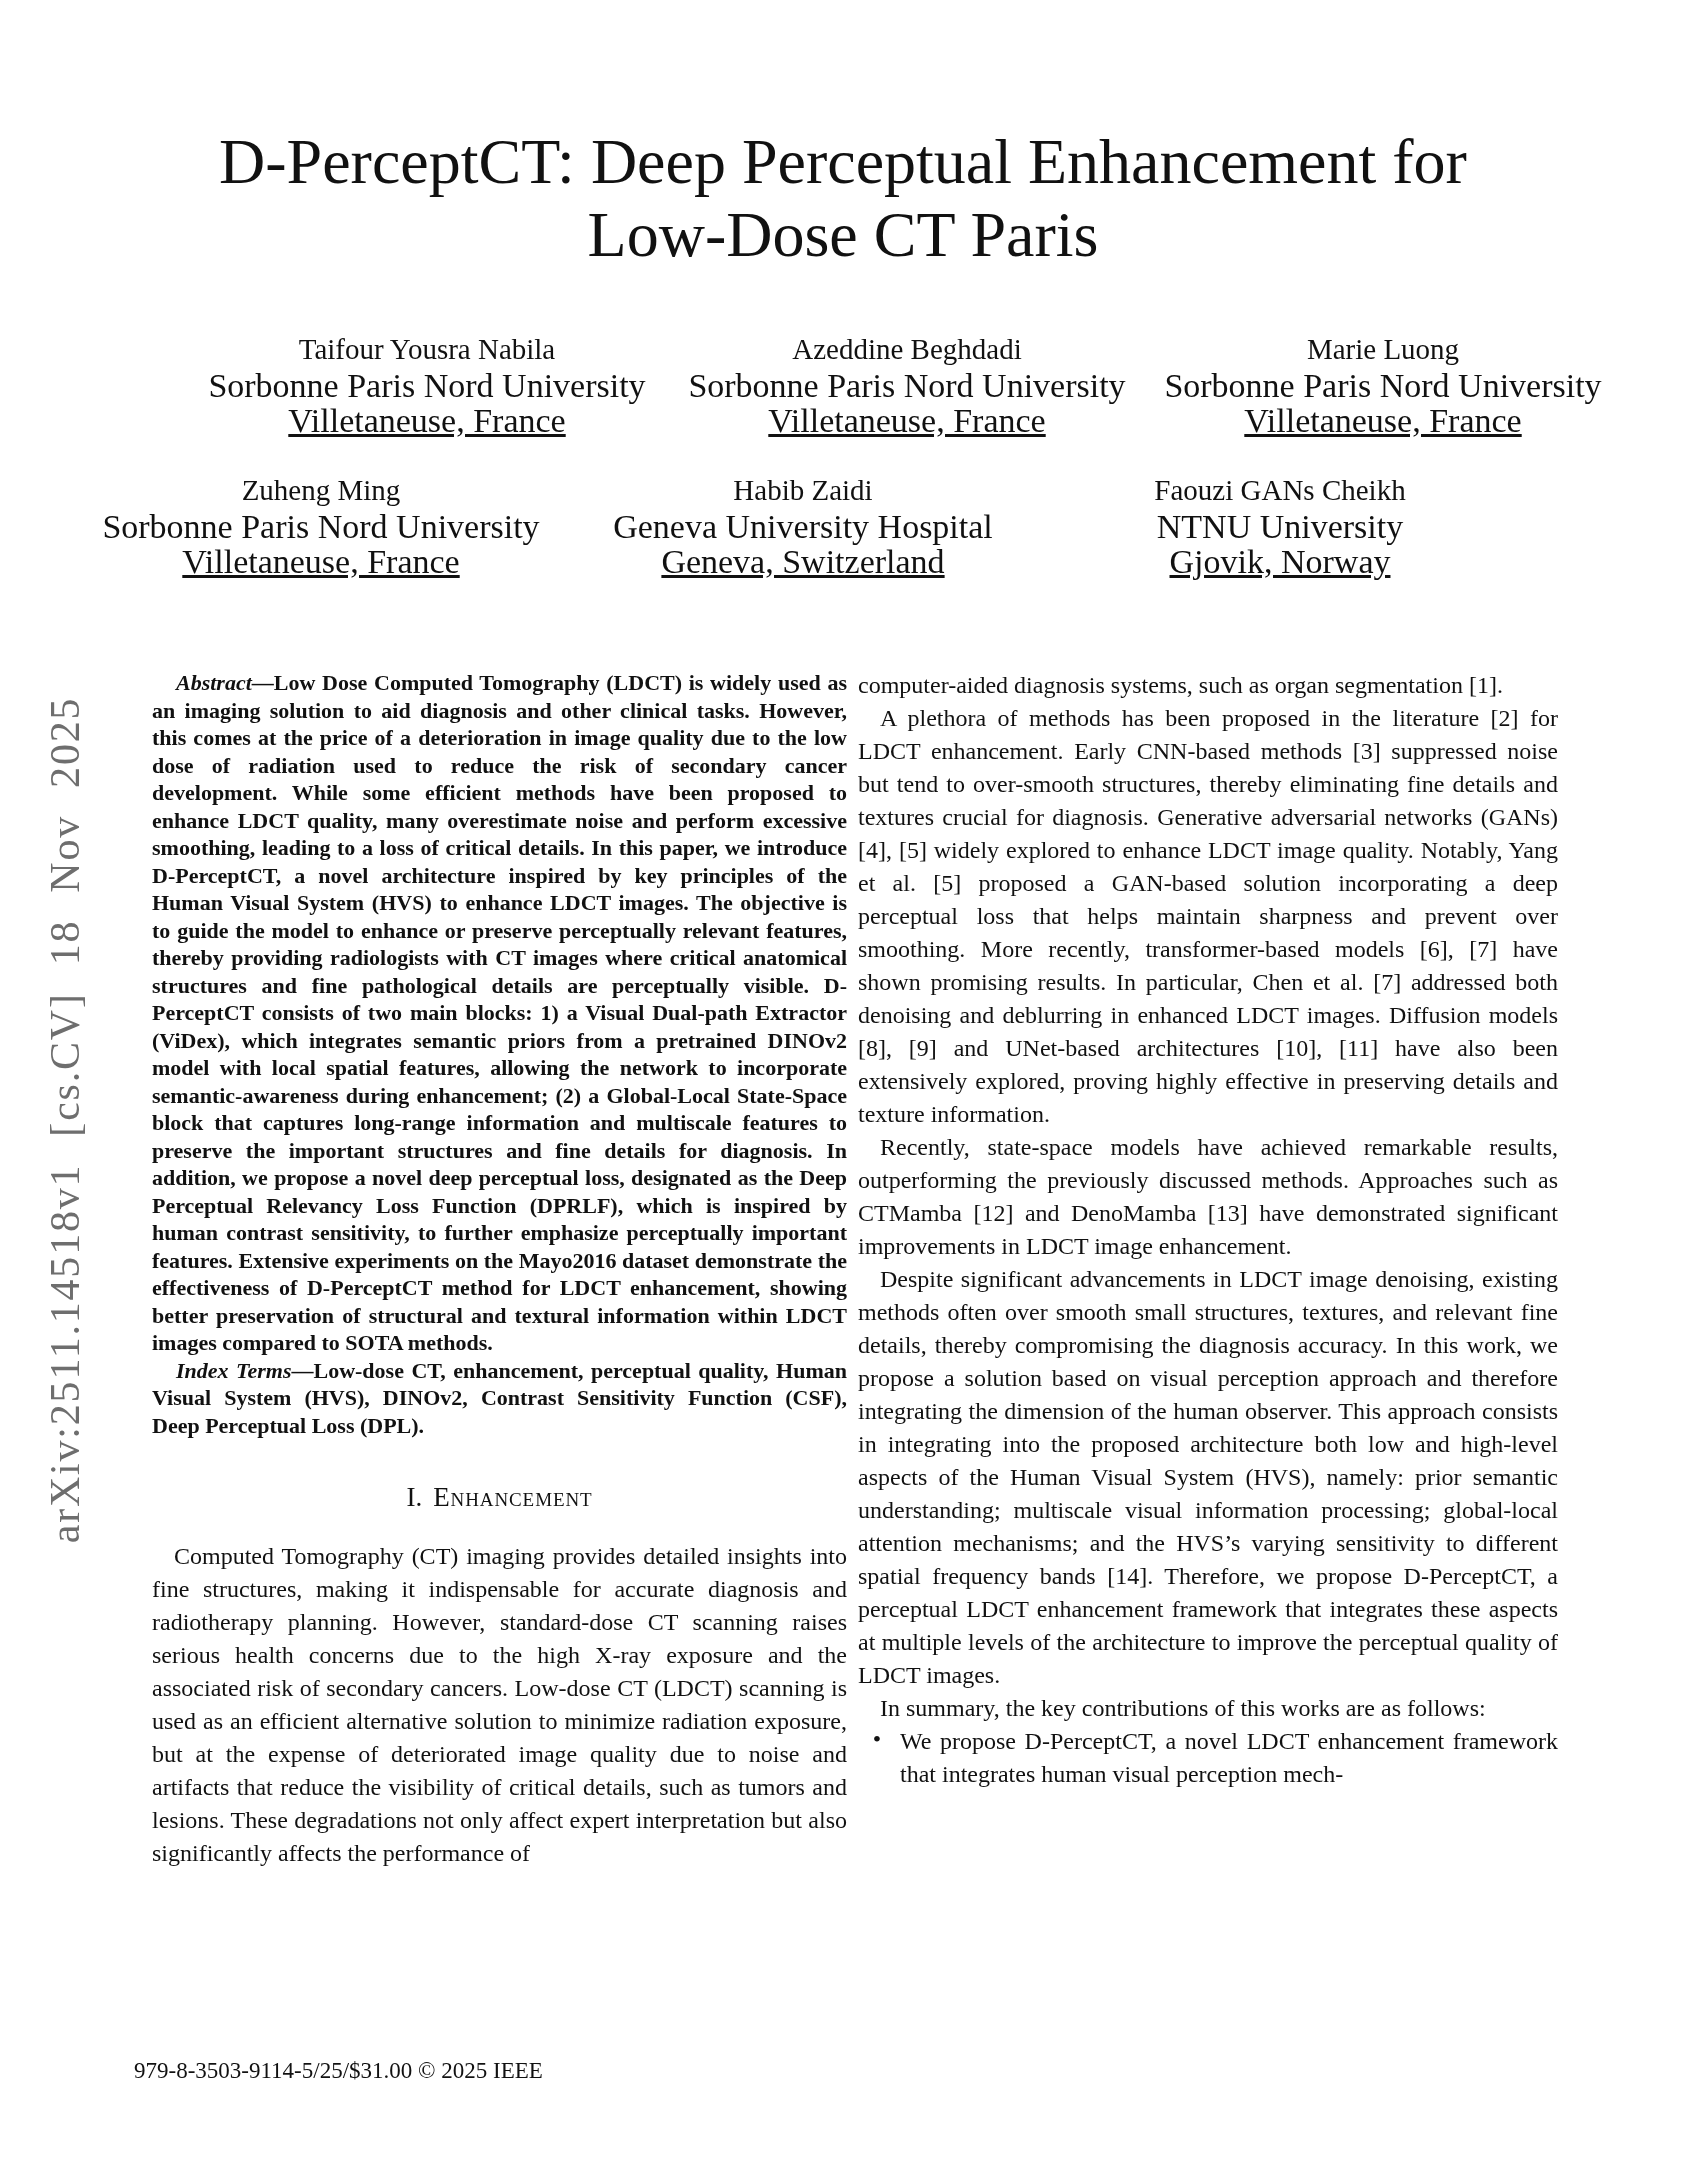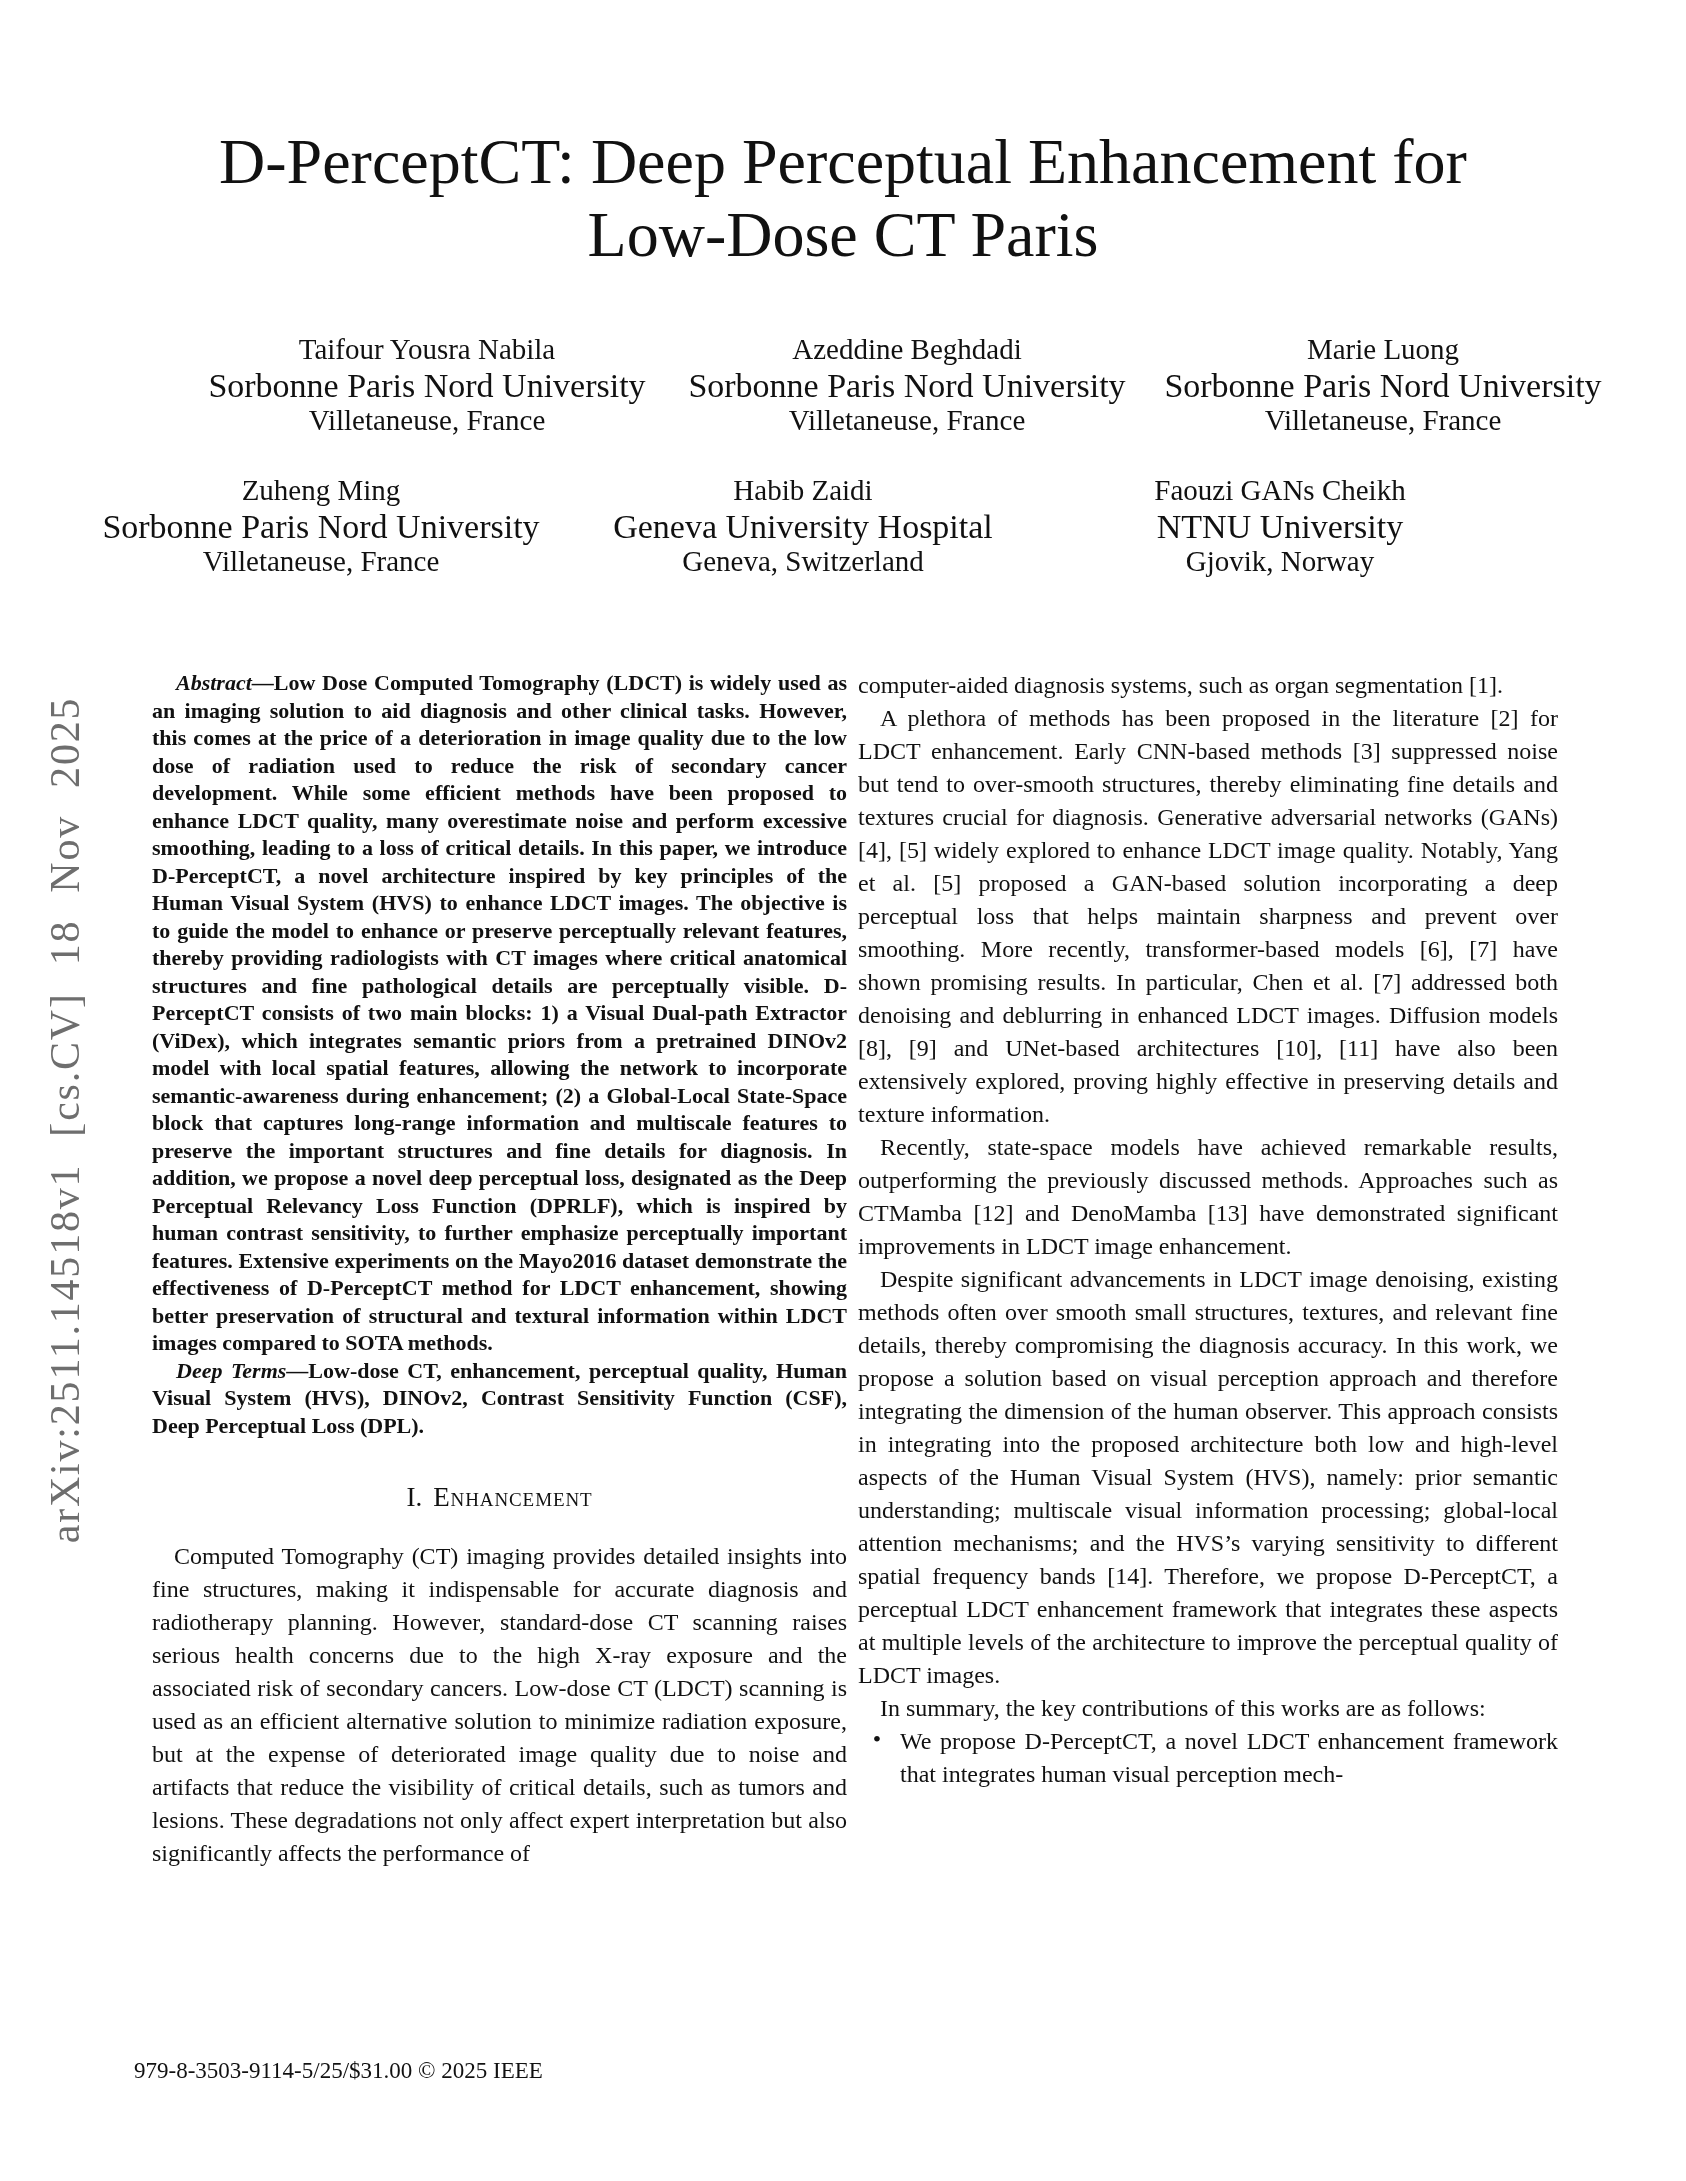--- a/index.html
+++ b/index.html
@@ -22,21 +22,21 @@
   
   .paper-title {
     position:absolute; top:125px; left:0; width:100%;
     text-align:center; font-size:64px; line-height:73px; font-weight:400;
   }
 
   
   .author-block { position:absolute; transform:translateX(-50%); text-align:center; white-space:nowrap; }
   .author-name  { font-size:29px; line-height:37px; }
   .author-affil { font-size:34px; line-height:35px; }
-  .author-loc   { font-size:29px; line-height:35px; }
+  .author-loc   { font-size:34px; line-height:35px;text-decoration:underline; }
 
   
   .col { position:absolute; top:669px; text-align:justify; }
   .col-left  { left:152px; width:695px; }
   .col-right { left:858px; width:700px; }
 
   .abstract-par, .index-par {
     font-size:22px; line-height:27.5px; font-weight:bold; text-indent:24px;
   }
   .lead-italic { font-style:italic; }
@@ -96,21 +96,21 @@
     <div class="author-loc">Geneva, Switzerland</div>
   </div>
   <div class="author-block" style="top:472px; left:1280px;">
     <div class="author-name">Faouzi GANs Cheikh</div>
     <div class="author-affil">NTNU University</div>
     <div class="author-loc">Gjovik, Norway</div>
   </div>
 
   <div class="col col-left">
     <p class="abstract-par"><span class="lead-italic">Abstract</span><span>—Low Dose Computed Tomography (LDCT) is widely used as an imaging solution to aid diagnosis and other clinical tasks. However, this comes at the price of a deterioration in image quality due to the low dose of radiation used to reduce the risk of secondary cancer development. While some efficient methods have been proposed to enhance LDCT quality, many overestimate noise and perform excessive smoothing, leading to a loss of critical details. In this paper, we introduce D-PerceptCT, a novel architecture inspired by key principles of the Human Visual System (HVS) to enhance LDCT images. The objective is to guide the model to enhance or preserve perceptually relevant features, thereby providing radiologists with CT images where critical anatomical structures and fine pathological details are perceptually visible. D-PerceptCT consists of two main blocks: 1) a Visual Dual-path Extractor (ViDex), which integrates semantic priors from a pretrained DINOv2 model with local spatial features, allowing the network to incorporate semantic-awareness during enhancement; (2) a Global-Local State-Space block that captures long-range information and multiscale features to preserve the important structures and fine details for diagnosis. In addition, we propose a novel deep perceptual loss, designated as the Deep Perceptual Relevancy Loss Function (DPRLF), which is inspired by human contrast sensitivity, to further emphasize perceptually important features. Extensive experiments on the Mayo2016 dataset demonstrate the effectiveness of D-PerceptCT method for LDCT enhancement, showing better preservation of structural and textural information within LDCT images compared to SOTA methods.</span></p>
-    <p class="index-par"><span class="lead-italic">Deep Terms</span><span>—Low-dose CT, enhancement, perceptual quality, Human Visual System (HVS), DINOv2, Contrast Sensitivity Function (CSF), Deep Perceptual Loss (DPL).</span></p>
+    <p class="index-par"><span class="lead-italic">Index Terms</span><span>—Low-dose CT, enhancement, perceptual quality, Human Visual System (HVS), DINOv2, Contrast Sensitivity Function (CSF), Deep Perceptual Loss (DPL).</span></p>
     <h2 class="section-heading"><span>I.</span><span class="sc">Enhancement</span></h2>
     <p class="body-par par-indent">Computed Tomography (CT) imaging provides detailed insights into fine structures, making it indispensable for accurate diagnosis and radiotherapy planning. However, standard-dose CT scanning raises serious health concerns due to the high X-ray exposure and the associated risk of secondary cancers. Low-dose CT (LDCT) scanning is used as an efficient alternative solution to minimize radiation exposure, but at the expense of deteriorated image quality due to noise and artifacts that reduce the visibility of critical details, such as tumors and lesions. These degradations not only affect expert interpretation but also significantly affects the performance of</p>
   </div>
 
   <div class="col col-right">
     <p class="body-par">computer-aided diagnosis systems, such as organ segmentation [1].</p>
     <p class="body-par par-indent">A plethora of methods has been proposed in the literature [2] for LDCT enhancement. Early CNN-based methods [3] suppressed noise but tend to over-smooth structures, thereby eliminating fine details and textures crucial for diagnosis. Generative adversarial networks (GANs) [4], [5] widely explored to enhance LDCT image quality. Notably, Yang et al. [5] proposed a GAN-based solution incorporating a deep perceptual loss that helps maintain sharpness and prevent over smoothing. More recently, transformer-based models [6], [7] have shown promising results. In particular, Chen et al. [7] addressed both denoising and deblurring in enhanced LDCT images. Diffusion models [8], [9] and UNet-based architectures [10], [11] have also been extensively explored, proving highly effective in preserving details and texture information.</p>
     <p class="body-par par-indent">Recently, state-space models have achieved remarkable results, outperforming the previously discussed methods. Approaches such as CTMamba [12] and DenoMamba [13] have demonstrated significant improvements in LDCT image enhancement.</p>
     <p class="body-par par-indent">Despite significant advancements in LDCT image denoising, existing methods often over smooth small structures, textures, and relevant fine details, thereby compromising the diagnosis accuracy. In this work, we propose a solution based on visual perception approach and therefore integrating the dimension of the human observer. This approach consists in integrating into the proposed architecture both low and high-level aspects of the Human Visual System (HVS), namely: prior semantic understanding; multiscale visual information processing; global-local attention mechanisms; and the HVS’s varying sensitivity to different spatial frequency bands [14]. Therefore, we propose D-PerceptCT, a perceptual LDCT enhancement framework that integrates these aspects at multiple levels of the architecture to improve the perceptual quality of LDCT images.</p>
     <p class="body-par par-indent">In summary, the key contributions of this works are as follows:</p>

